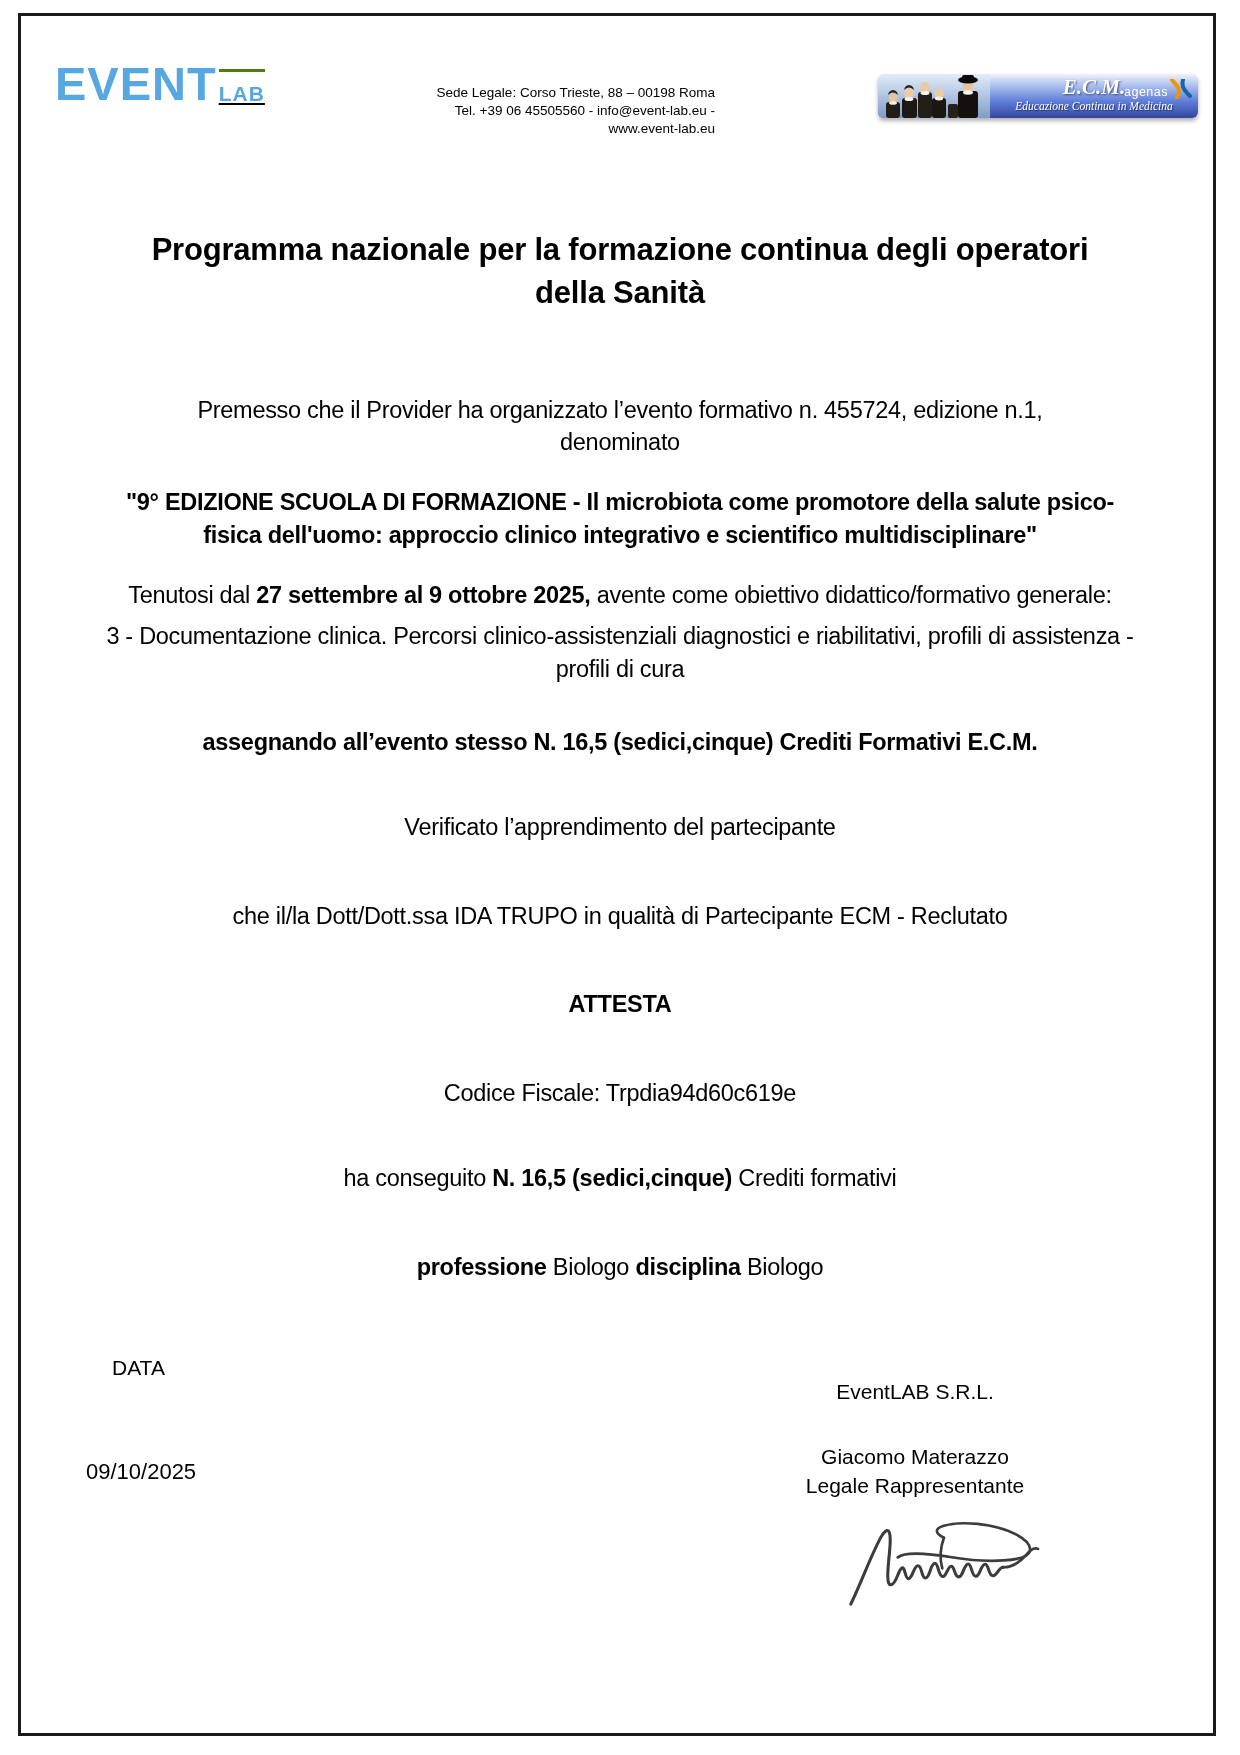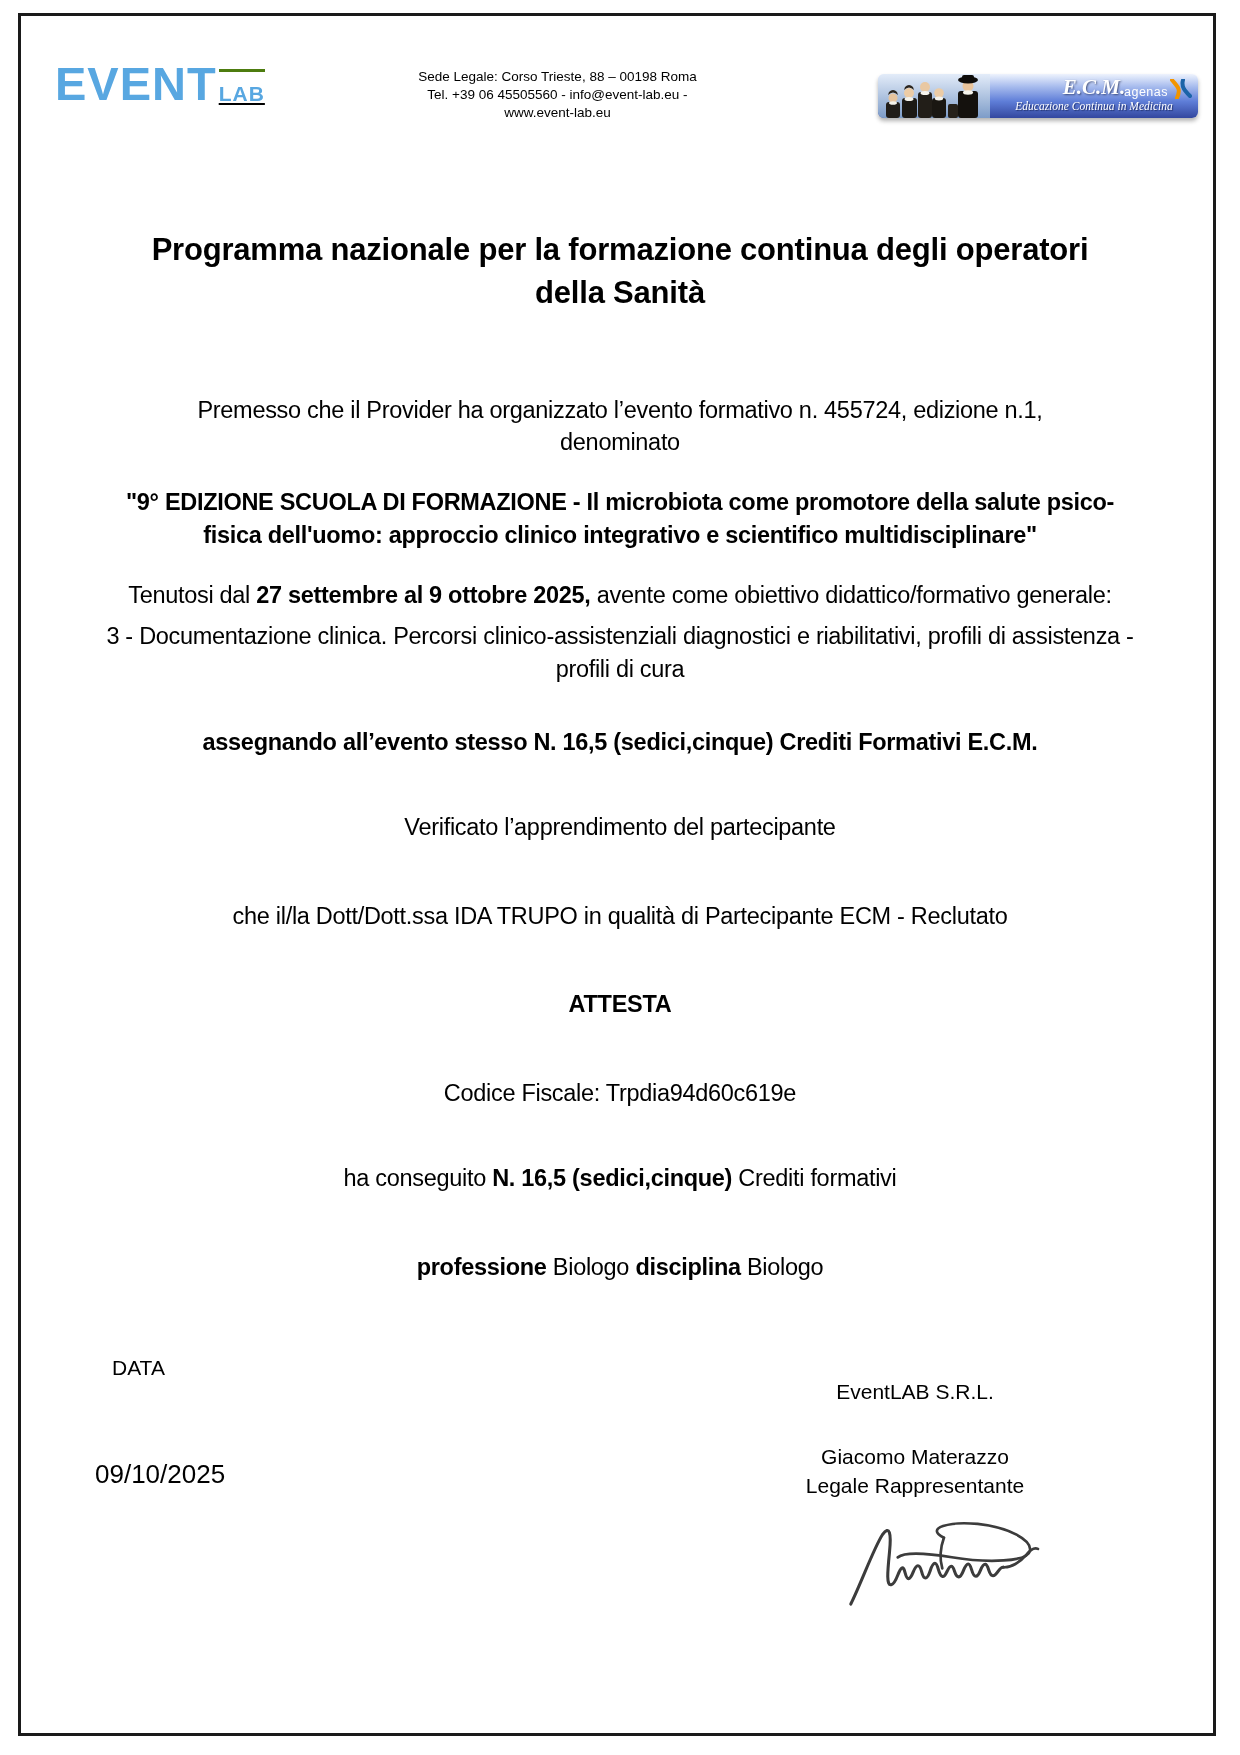--- a/index.html
+++ b/index.html
@@ -17,21 +17,21 @@
   .logo-event {
     font-size:47px; font-weight:bold; color:#58a7e1; letter-spacing:1px; line-height:0.78;
   }
   .logo-lab {
     display:flex; align-items:flex-end; height:34px; border-top:3px solid #4d7c0f;
     box-sizing:border-box; margin-left:2px;text-decoration:underline;
   }
   .logo-lab span { font-size:21px; font-weight:bold; color:#58a7e1; letter-spacing:1px; line-height:0.82; }
 
   .address {
-    position:absolute; left:400px; top:68px; width:315px; text-align:center;
+    position:absolute; left:400px; top:84px; width:315px; text-align:right;
     font-size:13.5px; line-height:1.32; color:#000;
   }
 
   .ecm-banner {
     position:absolute; left:878px; top:74px; width:320px; height:44px;
     border-radius:6px; overflow:hidden; display:flex;
     background:linear-gradient(180deg,#eef3fd 0%,#a9bdee 28%,#5f7ed8 62%,#33479f 100%);
     box-shadow:0 3px 4px rgba(0,0,0,0.3);
   }
   .ecm-painting { width:112px; height:44px; flex:none; }
@@ -63,21 +63,21 @@
   .m-verified  { margin-top:52px; }
   .m-attesta   { margin-top:56px; font-weight:bold; }
   .m-partic    { margin-top:56px; }
   .m-codice    { margin-top:56px; }
   .m-conseg    { margin-top:52px; }
   .m-prof      { margin-top:56px; }
   .block { display:block; }
 
   
   .data-label { position:absolute; left:112px; top:1356px; font-size:21px; }
-  .data-value { position:absolute; left:95px;  top:1459px; font-size:26px; }
+  .data-value { position:absolute; left:86px;  top:1459px; font-size:22px; }
   .sign-block { position:absolute; left:755px; top:1378px; width:320px; text-align:center; font-size:21px; line-height:1.35; }
   .sign-company { margin-bottom:37px; }
   .signature { margin-top:18px; margin-left:55px; transform:rotate(-2deg); }
 </style>
 </head>
 <body>
 
 <div class="page">
   <div class="frame"></div>
 

